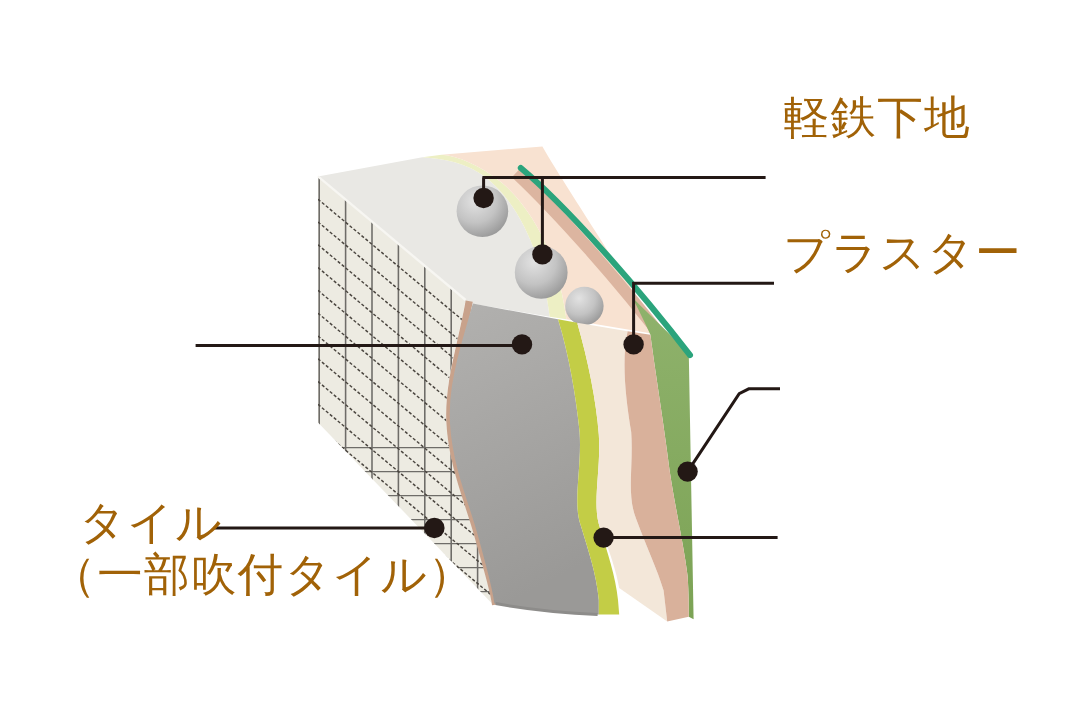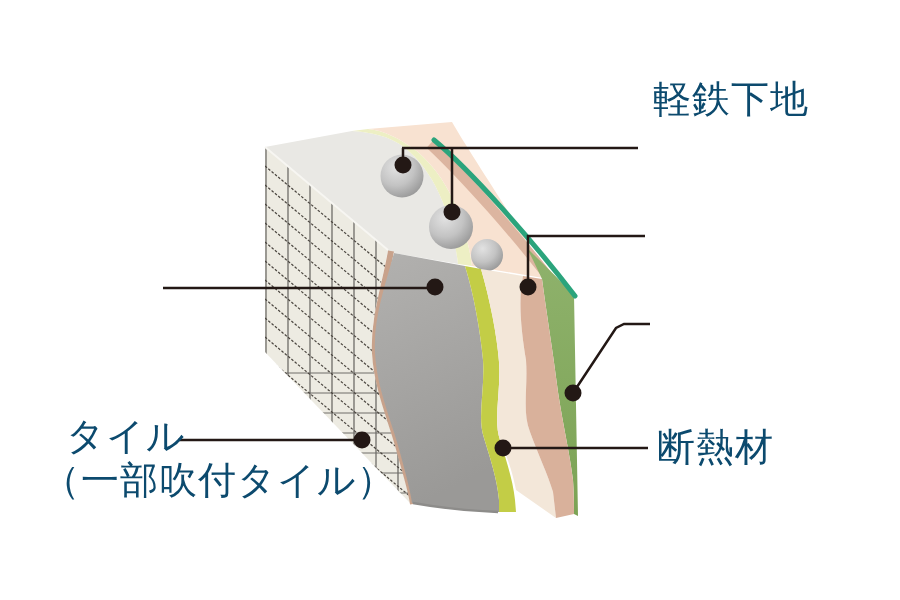--- a/index.html
+++ b/index.html
@@ -2,21 +2,21 @@
 <html lang="ja"><head>
 <meta charset="utf-8">
 <style>
   html,body{margin:0;padding:0;background:#ffffff;}
   .stage{
     position:relative;width:900px;height:600px;background:#ffffff;overflow:hidden;
     font-family:"Liberation Serif","DejaVu Serif",serif;
   }
   .stage svg{position:absolute;left:0;top:0;}
   .lbl{
-    position:absolute;color:#0c4a6e;font-size:38px;line-height:1.05;
+    position:absolute;color:#a16207;font-size:38px;line-height:1.05;
     letter-spacing:1px;white-space:nowrap;font-weight:500;
   }
 </style>
 </head>
 <body>
 
 <div class="stage">
 
   <svg width="900" height="600" viewBox="0 0 900 600">
     <defs>
@@ -102,21 +102,21 @@
       <circle cx="528" cy="287" r="8.5"></circle>
       <circle cx="573" cy="393" r="8.5"></circle>
       <circle cx="503" cy="448" r="8.5"></circle>
       <circle cx="435" cy="287" r="8.5"></circle>
       <circle cx="362" cy="440" r="8.5"></circle>
     </g>
   </svg>
 
   <div class="lbl" style="left:653px;top:80px;">軽鉄下地</div>
 
+  <div class="lbl" style="left:653px;top:192px;">プラスター</div>
 
 
-  <div class="lbl" style="left:657px;top:428px;">断熱材</div>
 
 
   <div class="lbl" style="left:66px;top:417px;">タイル</div>
   <div class="lbl" style="left:42px;top:461px;">（一部吹付タイル）</div>
 
 </div>
 
 </body></html>

